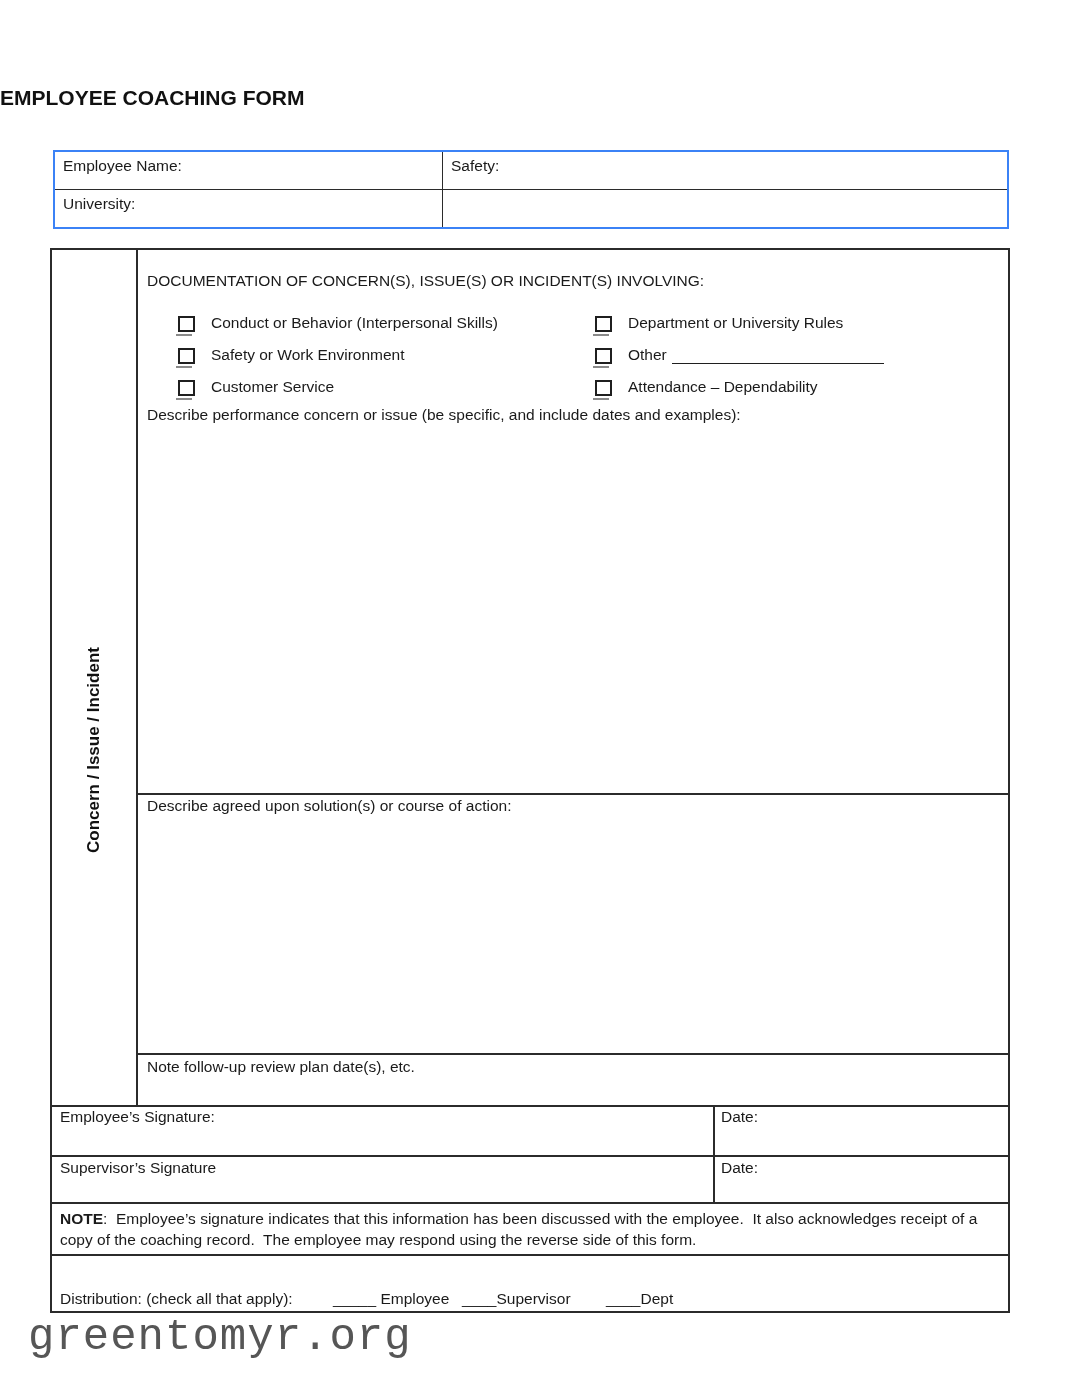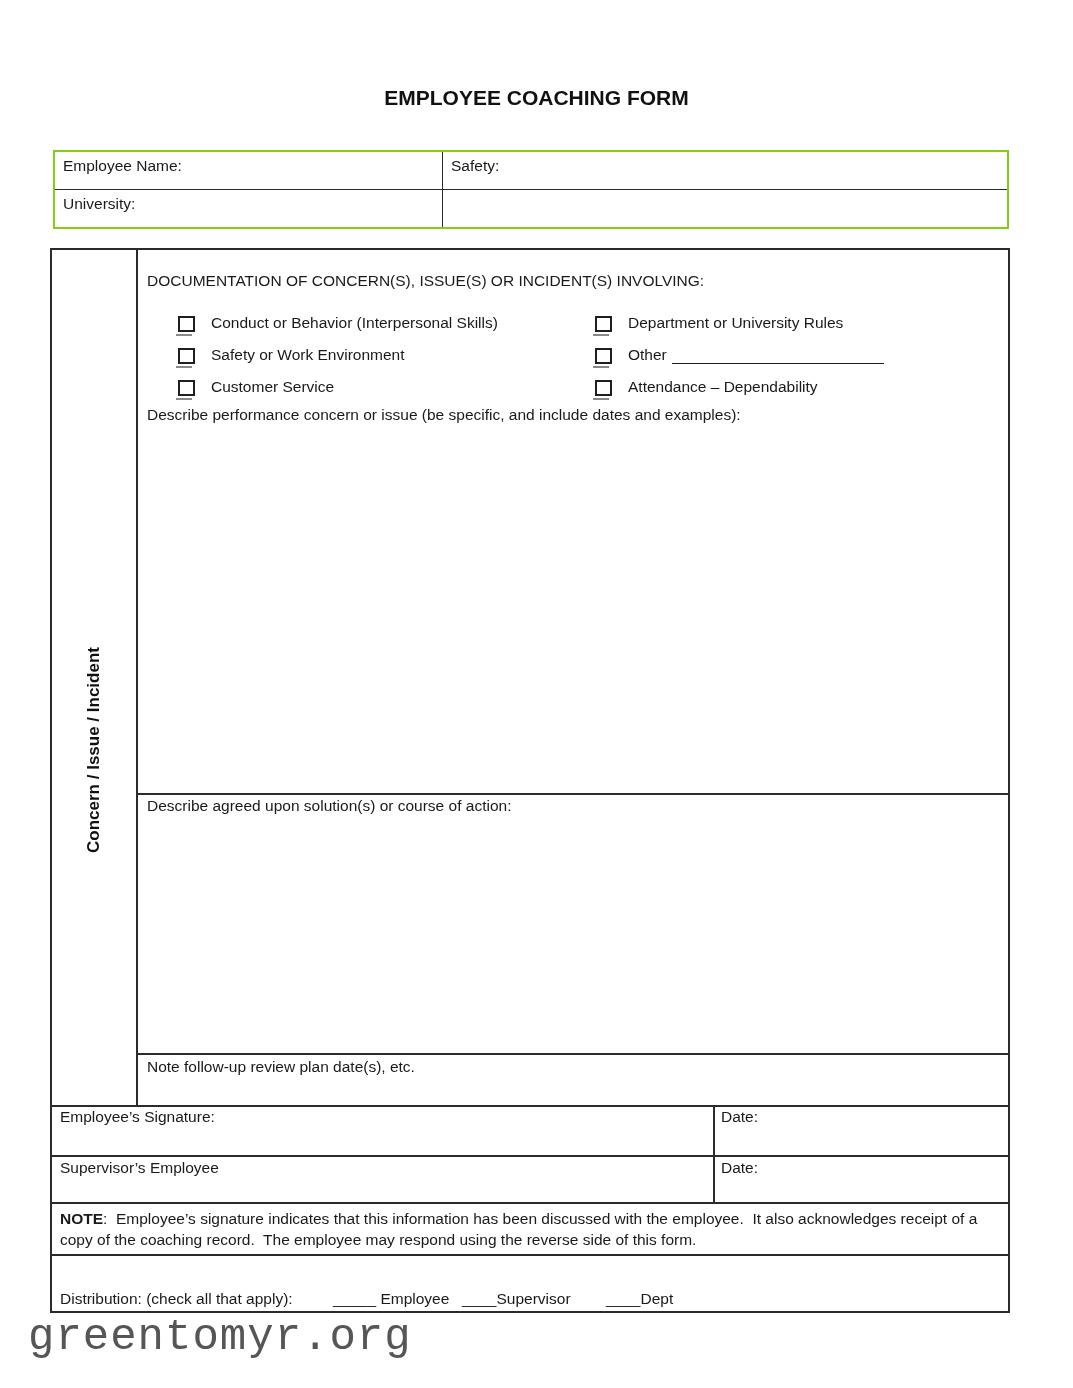--- a/index.html
+++ b/index.html
@@ -9,26 +9,26 @@
     background:#ffffff;
     font-family:"Liberation Sans", sans-serif;
     color:#1a1a1a;
     font-size:15.5px;
     overflow:hidden;
   }
   .abs{position:absolute;}
   
   .form-title{
     position:absolute;left:0;top:86px;width:100%;
-    text-align:center;font-weight:bold;font-size:21px;color:#111;
+    font-weight:bold;font-size:21px;color:#111;
   }
   
   .header-table{
     position:absolute;left:53px;top:150px;width:956px;height:79px;
-    border:2px solid #84cc16;box-sizing:border-box;
+    border:2px solid #3b82f6;box-sizing:border-box;
     display:grid;grid-template-columns:388px 1fr;grid-template-rows:1fr 1fr;
   }
   .header-table .cell{padding:5px 8px;box-sizing:border-box;}
   .header-table .c-left{border-right:1.5px solid #2b2b2b;}
   .header-table .r-top{border-bottom:1.5px solid #2b2b2b;}
   
   .main-box{
     position:absolute;left:50px;top:248px;width:960px;height:1065px;
     border:2px solid #2b2b2b;box-sizing:border-box;
   }
@@ -138,21 +138,21 @@
 
     <div class="hline" style="left:0;top:855px;width:956px;"></div>
     <div class="vline" style="left:661px;top:855px;height:97px;"></div>
 
     <div class="field-label" style="left:8px;top:858px;">Employee’s Signature:</div>
     <div class="fill-area" style="left:170px;top:856px;width:488px;height:47px;"></div>
     <div class="field-label" style="left:669px;top:858px;">Date:</div>
     <div class="fill-area" style="left:715px;top:856px;width:238px;height:47px;"></div>
 
     <div class="hline" style="left:0;top:905px;width:956px;"></div>
-    <div class="field-label" style="left:8px;top:909px;">Supervisor’s Employee</div>
+    <div class="field-label" style="left:8px;top:909px;">Supervisor’s Signature</div>
     <div class="fill-area" style="left:170px;top:907px;width:488px;height:43px;"></div>
     <div class="field-label" style="left:669px;top:909px;">Date:</div>
     <div class="fill-area" style="left:715px;top:907px;width:238px;height:43px;"></div>
 
     <div class="hline" style="left:0;top:952px;width:956px;"></div>
     <div class="abs" style="left:8px;top:958px;width:944px;line-height:21px;">
       <div class="note-line"><b>NOTE</b><span>:  Employee’s signature indicates that this information has been discussed with the employee.  It also acknowledges receipt of a</span></div>
       <div class="note-line">copy of the coaching record.  The employee may respond using the reverse side of this form.</div>
     </div>
 

